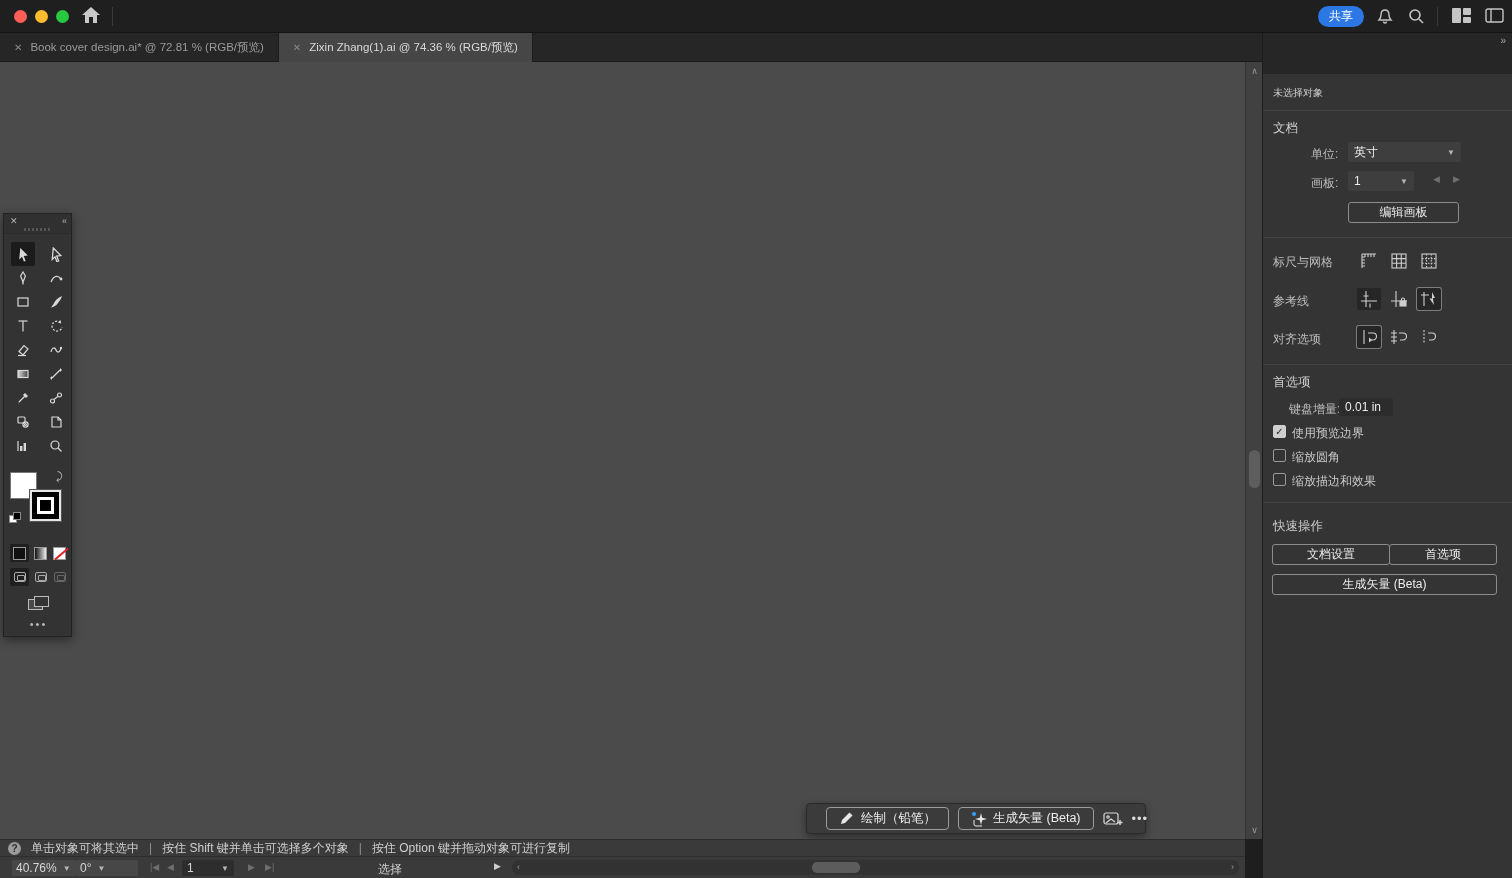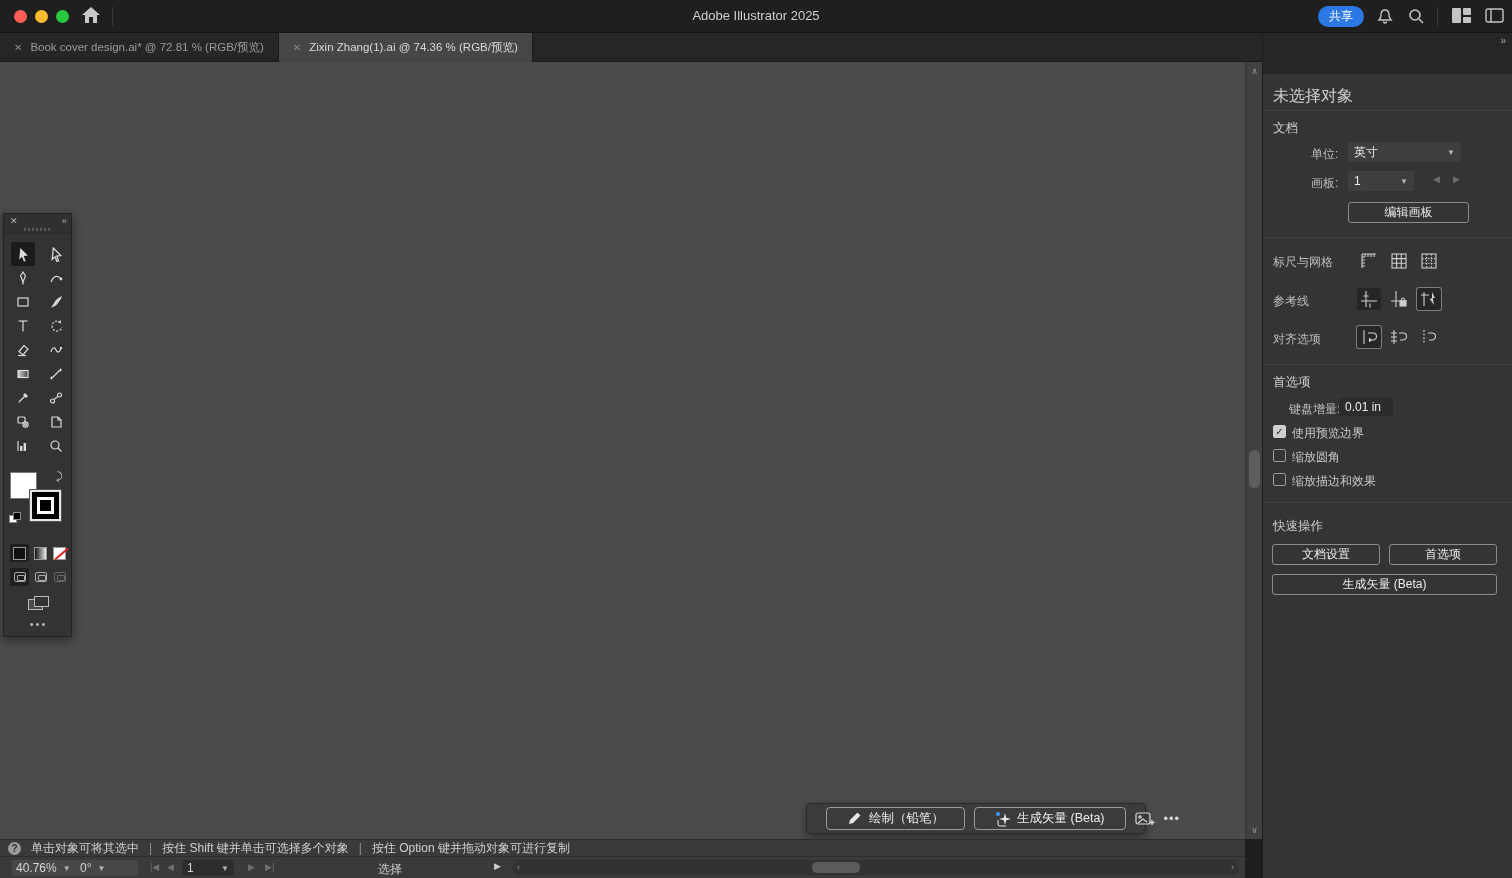--- a/index.html
+++ b/index.html
@@ -87,21 +87,21 @@
   .screenmode .r1 { position:absolute; left:0; top:3px; width:15px; height:11px; border:1px solid #bbb; background:#4a4a4a;}
   .screenmode .r2 { position:absolute; left:6px; top:0; width:15px; height:11px; border:1px solid #bbb; background:#333;}
   .tp-more { position:absolute; left:0; top:404px; width:69px; text-align:center; color:#bbb; font-size:11px; letter-spacing:2px;}
 
   
   .taskbar { position:absolute; left:806px; top:741px; width:340px; height:31px; background:#3b3b3b;
     border:1px solid #2a2a2a; border-radius:4px; box-shadow:0 3px 8px rgba(0,0,0,.4);
     display:flex; align-items:center; gap:9px; padding:0 10px; }
   .tb-handle { width:4px; height:18px; background:#8d8d8d; border-radius:2px; }
   .task-btn { height:23px; border:1px solid #9b9b9b; border-radius:4px; color:#efefef; font-size:12.5px;
-    display:flex; align-items:center; gap:7px; padding:0 20px; background:transparent; white-space:nowrap;}
+    display:flex; align-items:center; gap:7px; padding:0 12px; background:transparent; white-space:nowrap;}
   .task-icon { position:relative; width:15px; height:15px; }
   .task-more { color:#d9d9d9; font-size:13px; letter-spacing:1px; }
 
   
   .hintbar { position:absolute; left:0; top:806px; width:1245px; height:17px; background:#3a3a3a;
     border-top:1px solid #2c2c2c; display:flex; align-items:center; gap:10px; padding:0 8px;
     color:#cfcfcf; font-size:12px; white-space:nowrap; }
   .qmark { width:13px; height:13px; border-radius:50%; background:#9c9c9c; color:#2e2e2e; font-size:10px;
     text-align:center; line-height:13px; font-weight:bold; }
   .hint-sep { color:#8f8f8f; }
@@ -157,21 +157,20 @@
   <div class="titlebar">
     <div class="traffic t-red"></div>
     <div class="traffic t-yellow"></div>
     <div class="traffic t-green"></div>
     <div class="home-btn">
       <svg width="22" height="20" viewBox="0 0 22 20">
           <path class="f" fill="#c9c9c9" d="M11 2 L20 10 H17 V18 H13 V12 H9 V18 H5 V10 H2 Z"></path>
         </svg>
     </div>
     <div class="tb-divider" style="left:112px"></div>
-    <div class="app-title">Adobe Illustrator 2025</div>
     <div class="share-btn">共享</div>
     <div class="tb-icon" style="left:1376px">
       <svg width="18" height="18" viewBox="0 0 18 18" fill="none" stroke="#c4c4c4" stroke-width="1.4">
         <path d="M9 3 C6 3 5 5.5 5 8 C5 11 4 12 3 13 H15 C14 12 13 11 13 8 C13 5.5 12 3 9 3 Z"></path>
         <path d="M7.5 14.5 a1.5 1.5 0 0 0 3 0"></path>
         </svg>
     </div>
     <div class="tb-icon" style="left:1407px">
       <svg width="18" height="18" viewBox="0 0 18 18" fill="none" stroke="#c4c4c4" stroke-width="1.6">
         <circle cx="8" cy="8" r="5"></circle>
@@ -448,37 +447,37 @@
       </div>
     </div>
   </div>
 
   <div class="right-panel">
     <div class="pt-strip">
       <div class="pt-more">»</div>
     </div>
 
     <div class="pcontent">
-      <div class="sec-title" style="top:12px;font-size:16px">未选择对象</div>
+      <div class="sec-title" style="top:12px;font-size:10px">未选择对象</div>
       <div class="pdivider" style="top:36px"></div>
 
       <div class="sec-title" style="top:46px">文档</div>
       <div class="prow-label" style="left:48px;top:72px">单位:</div>
       <div class="pfield" style="left:85px;top:68px;width:113px">
         <span>英寸</span>
         <span class="chev">▼</span>
       </div>
       <div class="prow-label" style="left:48px;top:101px">画板:</div>
       <div class="pfield" style="left:85px;top:97px;width:66px">
         <span>1</span>
         <span class="chev">▼</span>
       </div>
       <span style="position:absolute;left:170px;top:100px;color:#6f6f6f;font-size:9px">◀</span>
       <span style="position:absolute;left:190px;top:100px;color:#6f6f6f;font-size:9px">▶</span>
-      <div class="pbtn" style="left:85px;top:128px;width:121px">编辑画板</div>
+      <div class="pbtn" style="left:85px;top:128px;width:111px">编辑画板</div>
       <div class="pdivider" style="top:163px"></div>
 
       <div class="prow-label" style="left:10px;top:180px">标尺与网格</div>
       <div class="icon-btn" style="left:94px;top:176px">
         <svg width="18" height="18" viewBox="0 0 18 18">
             <path d="M2,2 V16 M2,2 H16 M5,2 v3 M8,2 v3 M11,2 v3 M14,2 v3 M2,5 h3 M2,8 h3 M2,11 h3 M2,14 h3"></path>
           </svg>
         </div>
       <div class="icon-btn" style="left:124px;top:176px">
         <svg width="18" height="18" viewBox="0 0 18 18">
@@ -542,18 +541,18 @@
       </div>
       <div class="cb on" style="top:351px">✓</div>
       <div class="cb-label" style="top:351px">使用预览边界</div>
       <div class="cb" style="top:375px"></div>
       <div class="cb-label" style="top:375px">缩放圆角</div>
       <div class="cb" style="top:399px"></div>
       <div class="cb-label" style="top:399px">缩放描边和效果</div>
       <div class="pdivider" style="top:428px"></div>
 
       <div class="sec-title" style="top:444px">快速操作</div>
-      <div class="pbtn" style="left:9px;top:470px;width:108px">文档设置</div>
+      <div class="pbtn" style="left:9px;top:470px;width:118px">文档设置</div>
       <div class="pbtn" style="left:126px;top:470px;width:108px">首选项</div>
       <div class="pbtn" style="left:9px;top:500px;width:225px">生成矢量 (Beta)</div>
     </div>
   </div>
 </div>
 
 </body></html>

